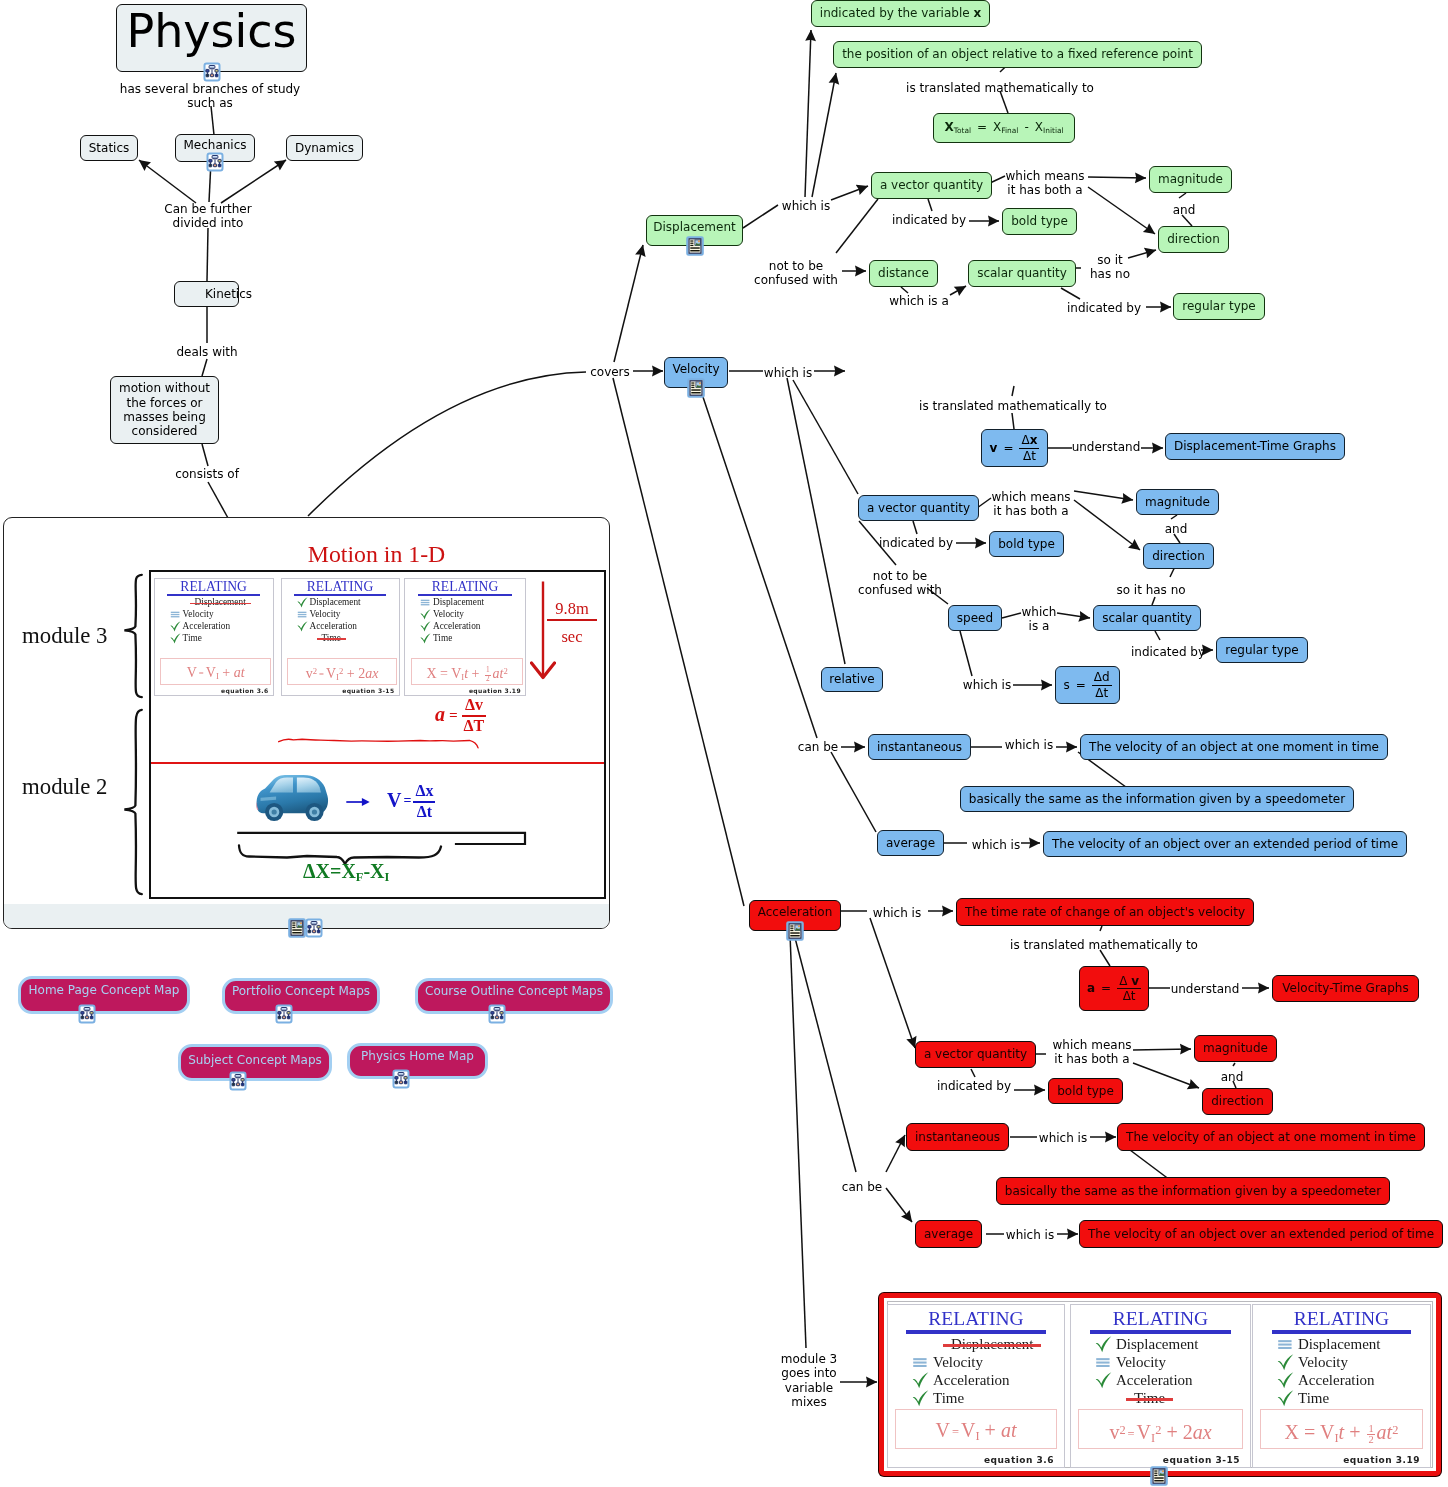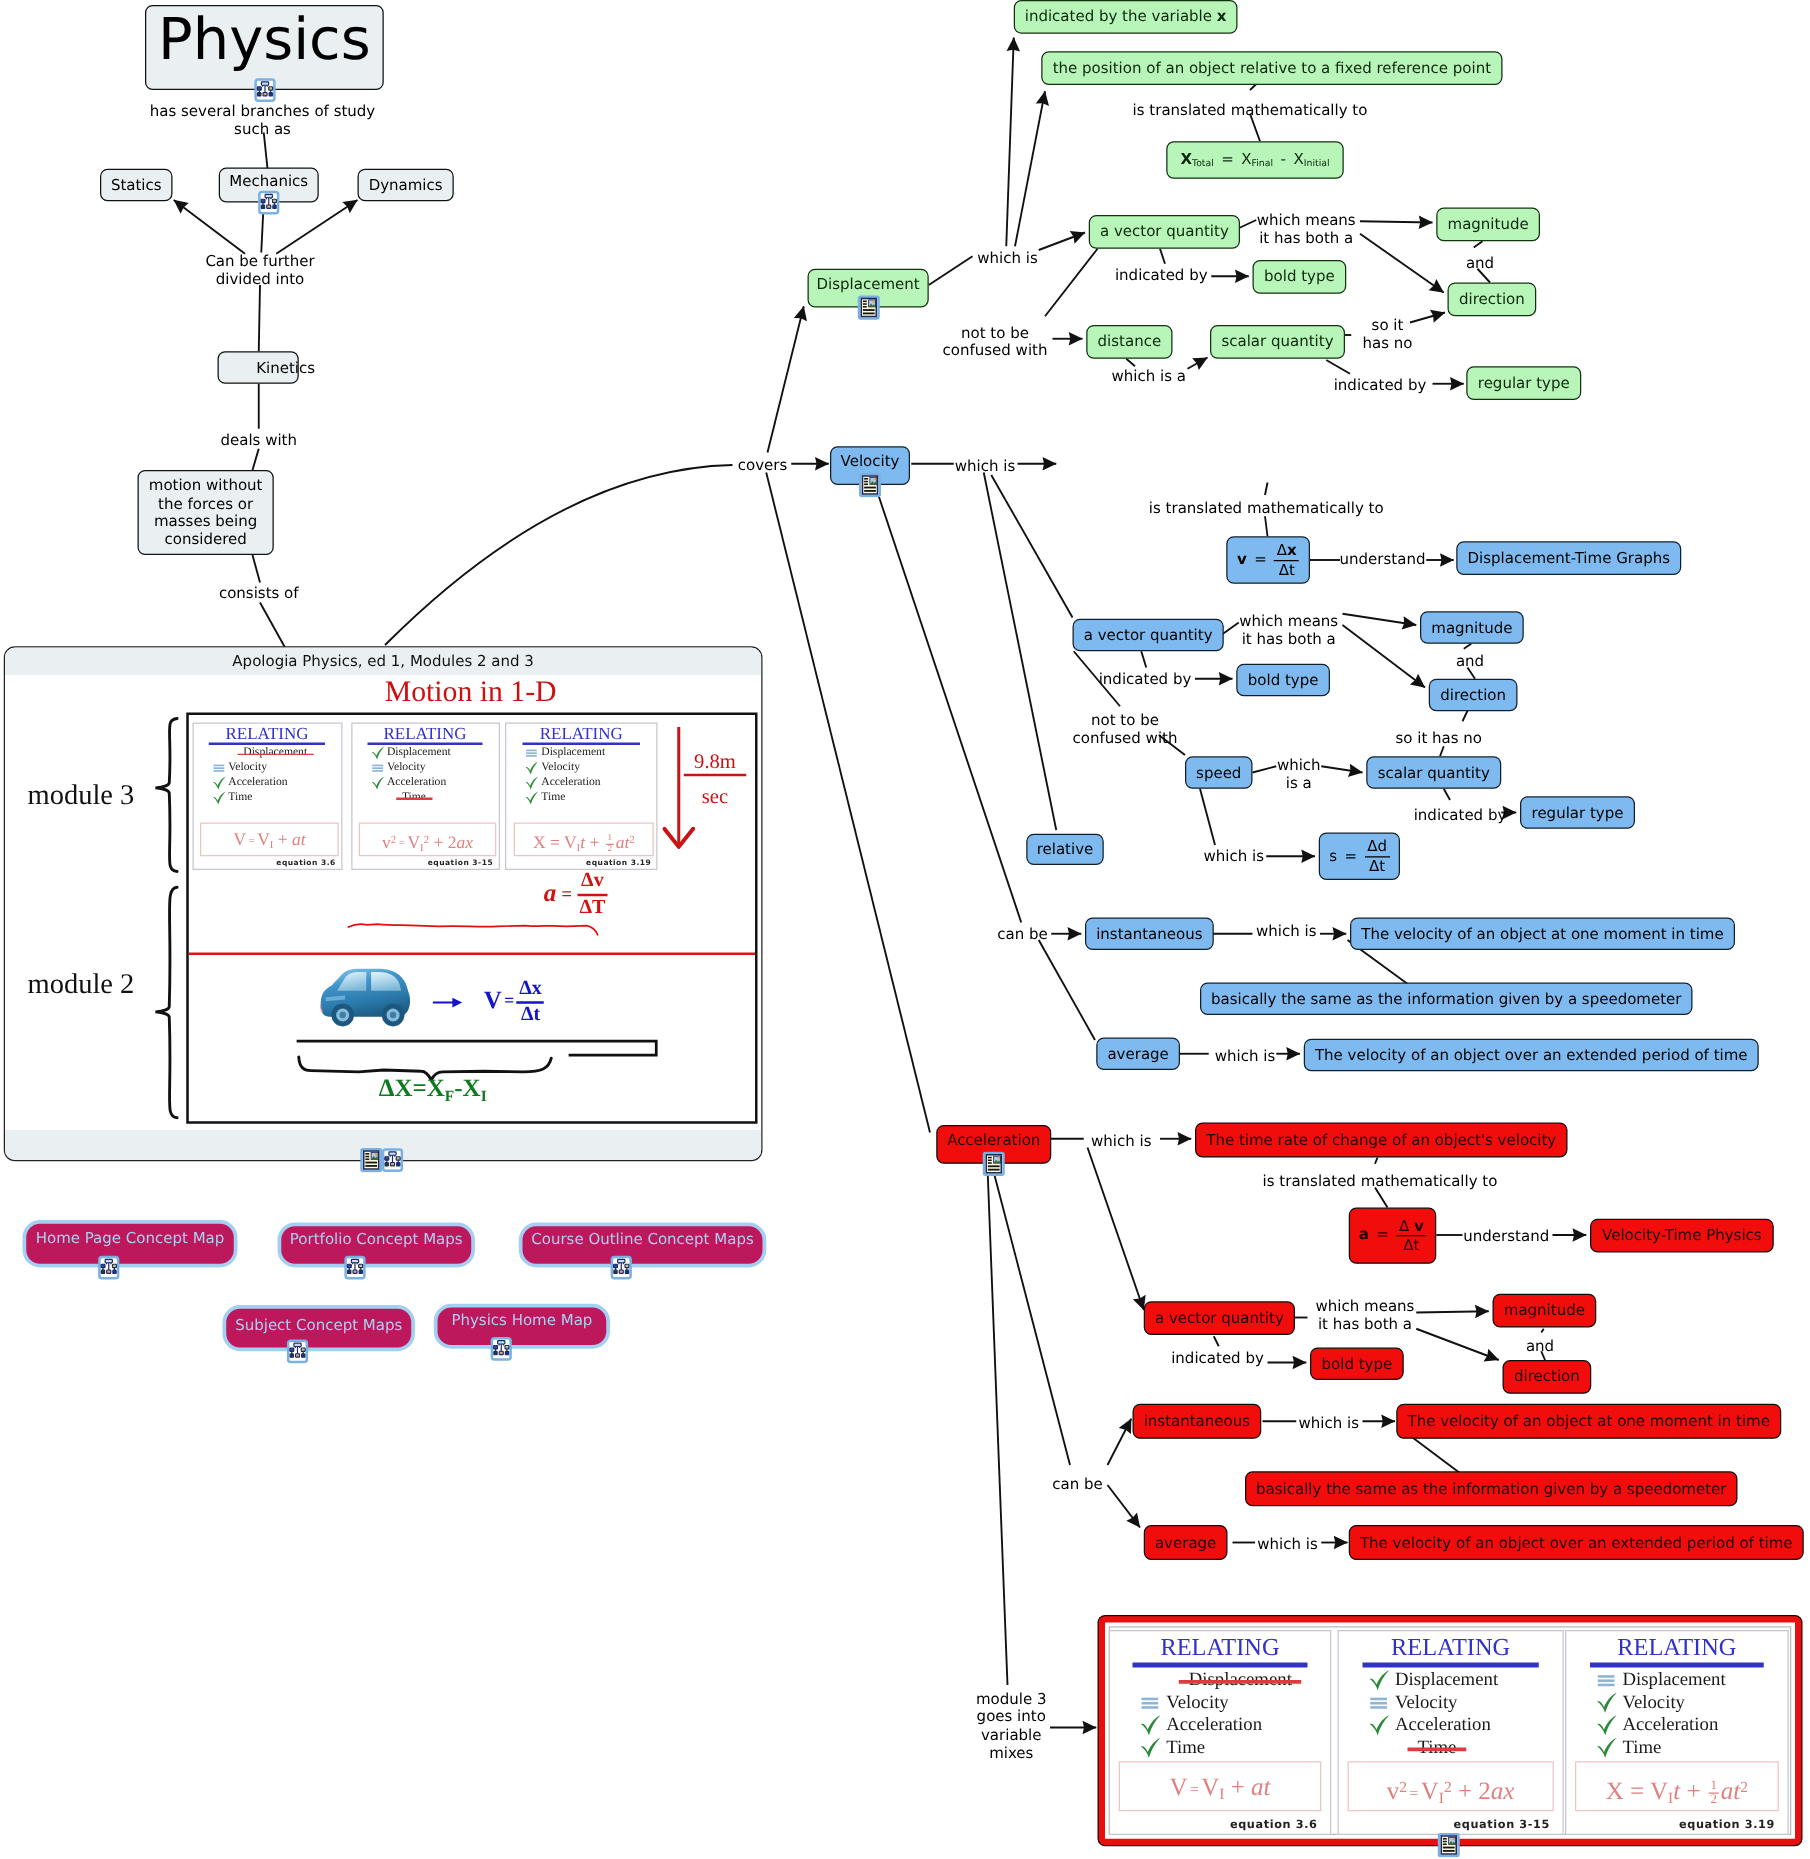--- a/index.html
+++ b/index.html
@@ -440,21 +440,21 @@
         <rect x="5.3" y="14.0" width="9.4" height="1.45" fill="#16160c"></rect>
       </svg>
     </div>
 <div class="node red" style="left:956px;top:898px;width:298px;height:28px;font-size:12px;">
       <span>The time rate of change of an object's velocity</span>
     </div>
 <div class="node red" style="left:1079px;top:966px;width:70px;height:45px;font-size:12px;">
       <span><b>a</b> = <span class="frac"><span class="num">Δ <b>v</b></span><span class="den">Δt</span></span></span>
     </div>
 <div class="node red" style="left:1272px;top:975px;width:147px;height:27px;font-size:12px;">
-      <span>Velocity-Time Physics</span>
+      <span>Velocity-Time Graphs</span>
     </div>
 <div class="node red" style="left:915px;top:1041px;width:121px;height:27px;font-size:12px;">
       <span>a vector quantity</span>
     </div>
 <div class="node red" style="left:1048px;top:1078px;width:75px;height:26px;font-size:12px;">
       <span>bold type</span>
     </div>
 <div class="node red" style="left:1194px;top:1035px;width:83px;height:27px;font-size:12px;">
       <span>magnitude</span>
     </div>
@@ -560,21 +560,20 @@
         <path d="M8.2,6.2 v1.2 M11.8,6.2 v1.2" stroke="#1b2b63" stroke-width="0.95"></path>
         <rect x="3.9" y="7.4" width="3.1" height="2.7" rx="0.5" fill="#36489c" stroke="#1b2b63" stroke-width="0.95"></rect>
         <rect x="13.0" y="7.4" width="3.1" height="2.7" rx="0.5" fill="#cdc77c" stroke="#1b2b63" stroke-width="0.95"></rect>
         <path d="M5.45,10.1 v2.0 M14.55,10.1 v2.0" stroke="#1b2b63" stroke-width="0.95"></path>
         <rect x="8.4" y="12.0" width="3.2" height="2.7" rx="0.5" fill="#dda382" stroke="#1b2b63" stroke-width="0.95"></rect>
         <rect x="4.1" y="12.1" width="2.6" height="2.7" rx="0.5" fill="#24392a" stroke="#1b2b63" stroke-width="0.95"></rect>
         <rect x="13.3" y="12.1" width="2.6" height="2.7" rx="0.5" fill="#1b3286" stroke="#1b2b63" stroke-width="0.95"></rect>
       </svg>
     </div>
 <div class="imgnode" style="left:3px;top:517px;width:607px;height:412px;">
-      <div class="imghdr">Apologia Physics, ed 1, Modules 2 and 3</div>
       <div class="imgftr"></div>
       <div class="motitle" style="left:145px;right:5px;top:23px;font-size:23.8px;">Motion in 1-D</div>
       <div class="modlab" style="left:18px;top:105px;">module 3</div>
       <div class="modlab" style="left:18px;top:256px;">module 2</div>
       <svg class="brc" style="left:119px;top:55px;width:20px;height:126px" viewBox="0 0 20 126" preserveAspectRatio="none">
         <path d="M18.8,1.8 C8.4,2.6 14.8,11.466000000000001 12.4,53.330000000000005 C11.6,56.13 6.4,56.730000000000004 1.4,57.330000000000005 C6.4,57.93000000000001 11.6,58.53000000000001 12.4,61.330000000000005 C14.8,113.6394 8.4,123.4 18.8,124.2" fill="none" stroke="#111" stroke-width="2.3" stroke-linecap="round"></path>
       </svg>
       <svg class="brc" style="left:119px;top:190px;width:20px;height:188px" viewBox="0 0 20 188" preserveAspectRatio="none">
         <path d="M18.8,1.8 C8.4,2.6 14.8,20.304000000000002 12.4,97.52000000000001 C11.6,100.32000000000001 6.4,100.92000000000002 1.4,101.52000000000001 C6.4,102.12 11.6,102.72000000000001 12.4,105.52000000000001 C14.8,172.4336 8.4,185.4 18.8,186.2" fill="none" stroke="#111" stroke-width="2.3" stroke-linecap="round"></path>
       </svg>

